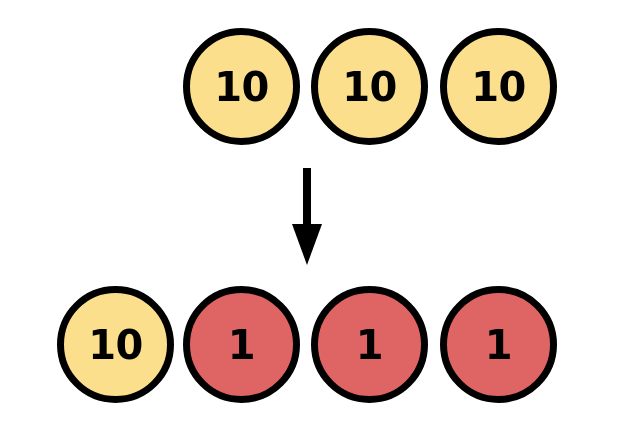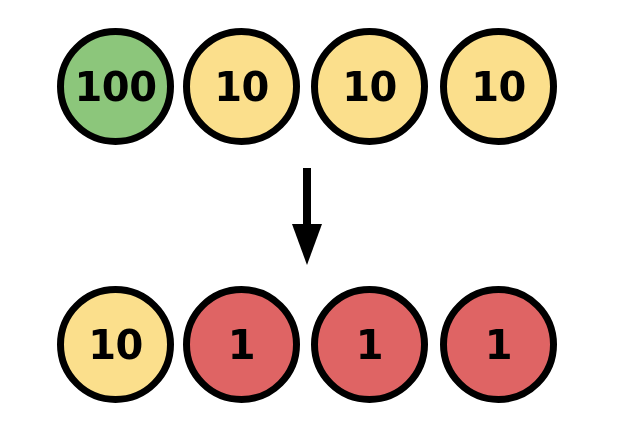--- a/index.html
+++ b/index.html
@@ -60,23 +60,20 @@
     width: 48px;
     height: 100px;
   }
 </style>
 </head>
 <body>
 
 <div id="canvas" style="background: rgb(255, 255, 255);">
 
   <div class="row" id="row-top">
-    <div class="node n0" style="background: rgb(140, 198, 123);">
-      <span class="node-label">100</span>
-    </div>
     <div class="node n1" style="background: rgb(251, 223, 140);">
       <span class="node-label">10</span>
     </div>
     <div class="node n2" style="background: rgb(251, 223, 140);">
       <span class="node-label">10</span>
     </div>
     <div class="node n3" style="background: rgb(251, 223, 140);">
       <span class="node-label">10</span>
     </div>
   </div>

